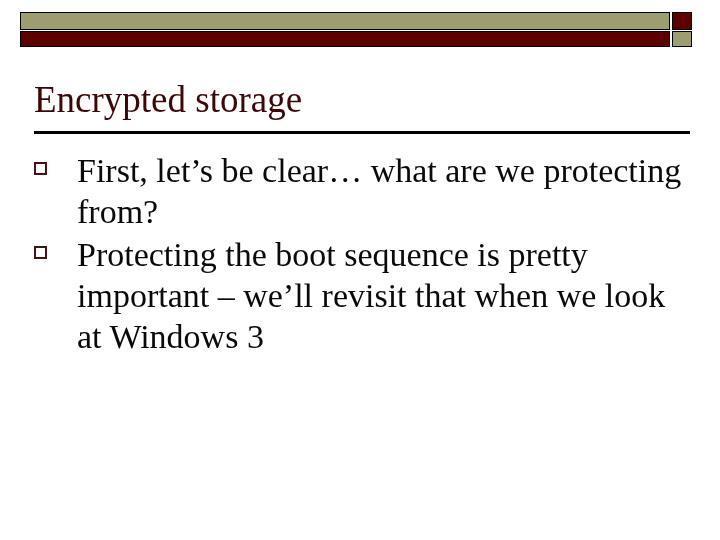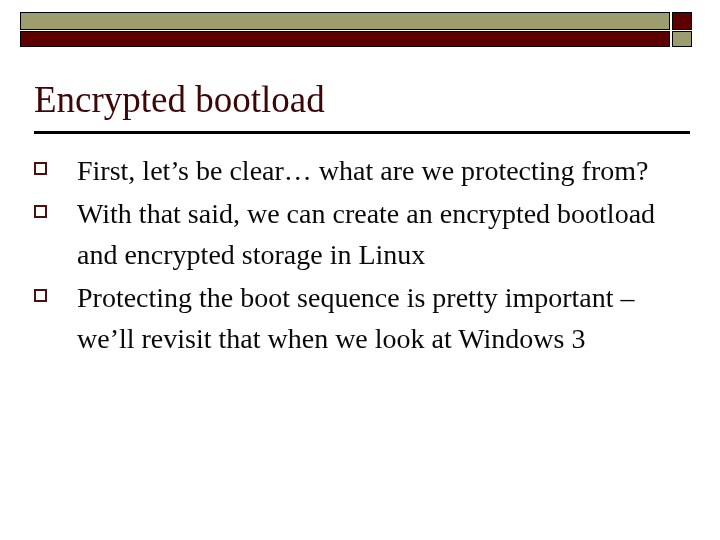--- a/index.html
+++ b/index.html
@@ -96,21 +96,21 @@
     width: 13px;
     height: 13px;
     border: 2px solid #4a1111;
     box-sizing: border-box;
     margin-top: 12px;
     margin-right: 0;
   }
   .bullet-text {
     flex: 1 1 auto;
     margin-left: 30px;
-    font-size: 28px;
+    font-size: 34px;
     line-height: 41px;
     color: #0a0a0a;
     font-family: "Liberation Serif", "DejaVu Serif", serif;
   }
 </style>
 </head>
 <body>
 
 <div class="slide">
 
@@ -118,34 +118,30 @@
     <div class="band-row band-row-top">
       <div class="band-long fill-tan"></div>
       <div class="band-cap fill-maroon"></div>
     </div>
     <div class="band-row band-row-bottom">
       <div class="band-long fill-maroon"></div>
       <div class="band-cap fill-tan"></div>
     </div>
   </div>
 
-  <div class="title">Encrypted bootload</div>
+  <div class="title">Encrypted storage</div>
   <div class="title-rule"></div>
 
   <div class="body">
 
     <div class="bullet-row">
       <div class="bullet-marker"></div>
       <div class="bullet-text">First, let’s be clear… what are we protecting from?</div>
     </div>
 
-    <div class="bullet-row">
-      <div class="bullet-marker"></div>
-      <div class="bullet-text">With that said, we can create an encrypted bootload and encrypted storage in Linux</div>
-    </div>
 
     <div class="bullet-row">
       <div class="bullet-marker"></div>
       <div class="bullet-text">Protecting the boot sequence is pretty important – we’ll revisit that when we look at Windows 3</div>
     </div>
 
   </div>
 
 </div>
 

